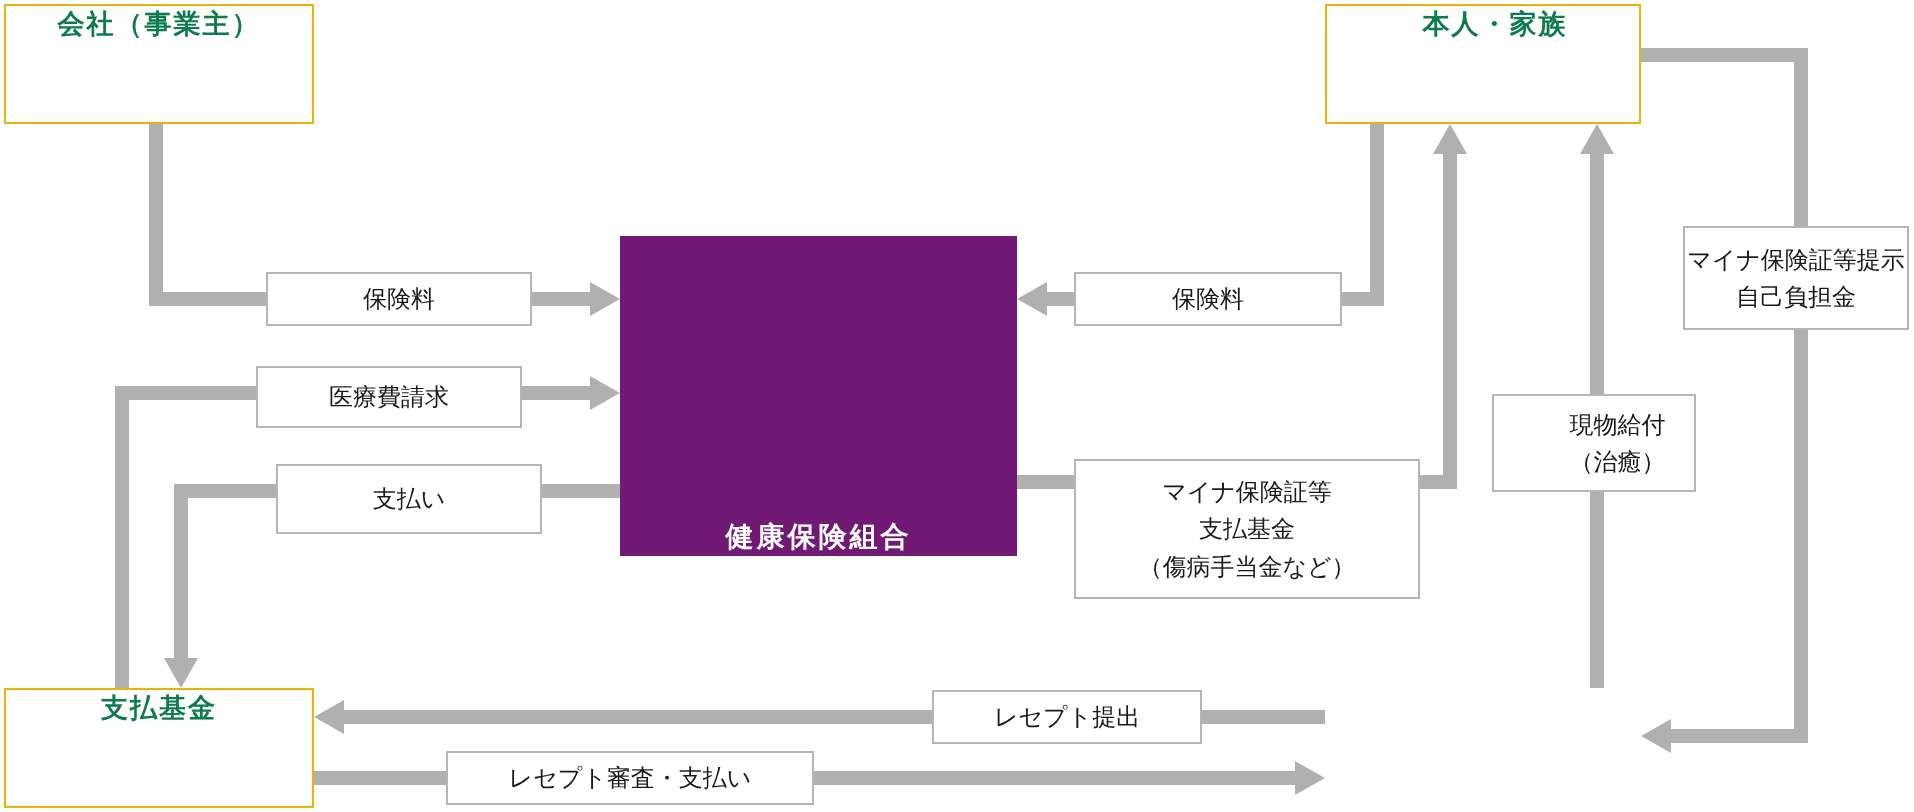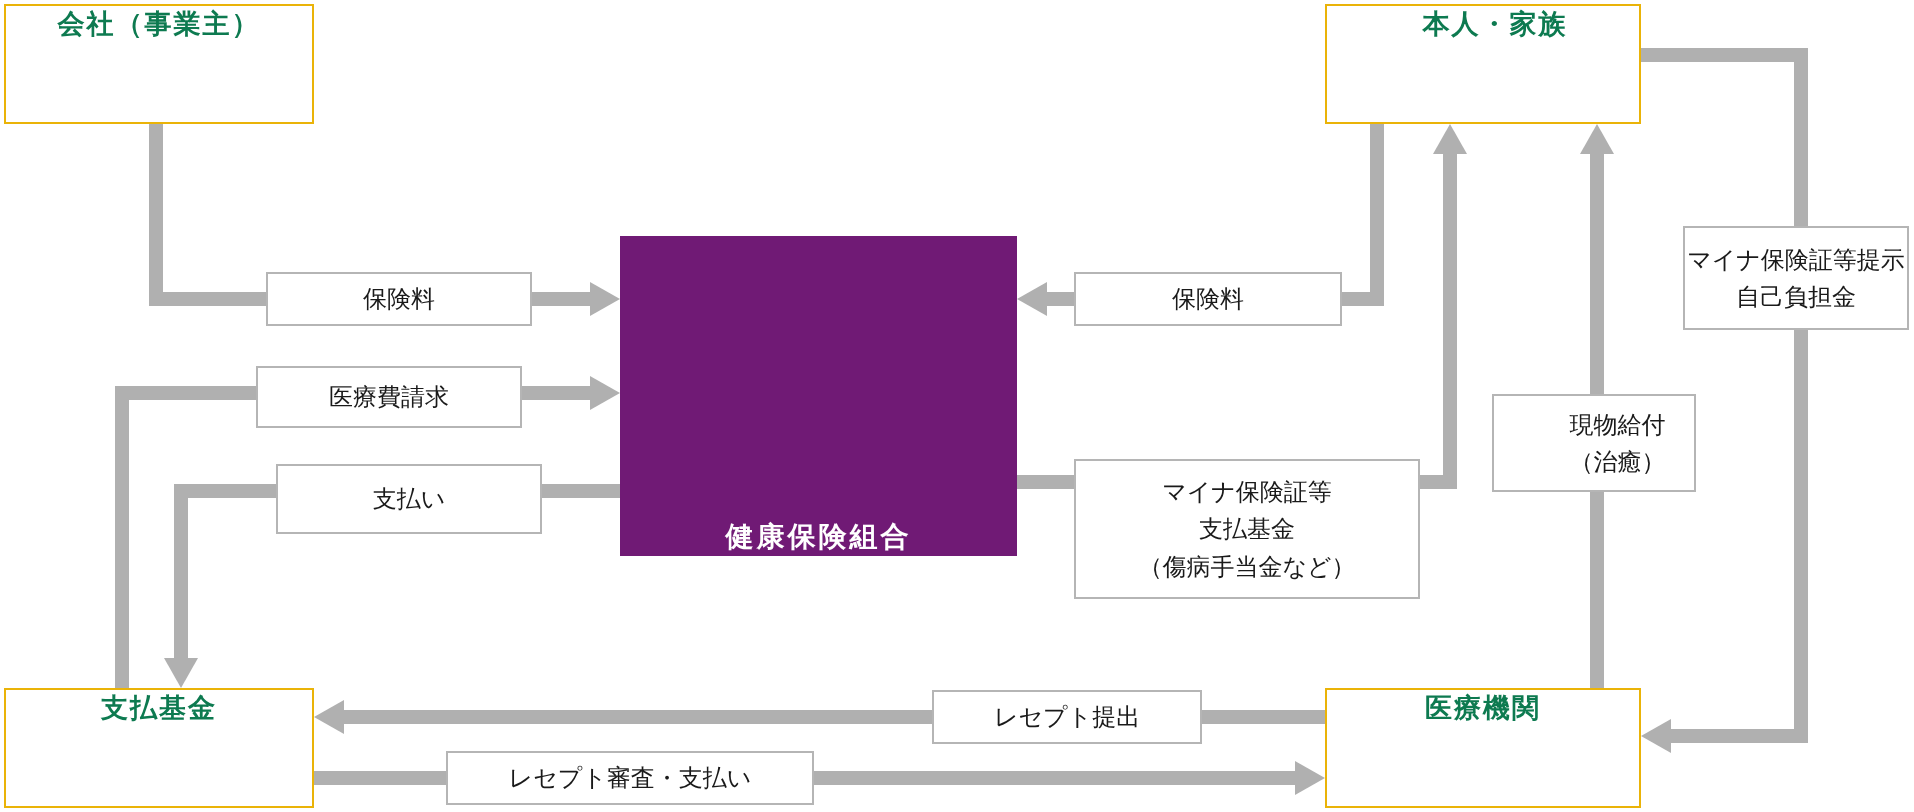--- a/index.html
+++ b/index.html
@@ -118,17 +118,14 @@
   </div>
 
   <div class="kenpo" style="left:620px; top:236px; width:397px; height:320px;">
     <span class="node-label">健康保険組合</span>
   </div>
 
   <div class="node" style="left:4px; top:688px; width:310px; height:120px;">
     <span class="node-label">支払基金</span>
   </div>
 
-  <div class="node" style="left:1325px; top:688px; width:316px; height:120px;">
-    <span class="node-label">医療機関</span>
-  </div>
 
 </div>
 
 </body></html>

